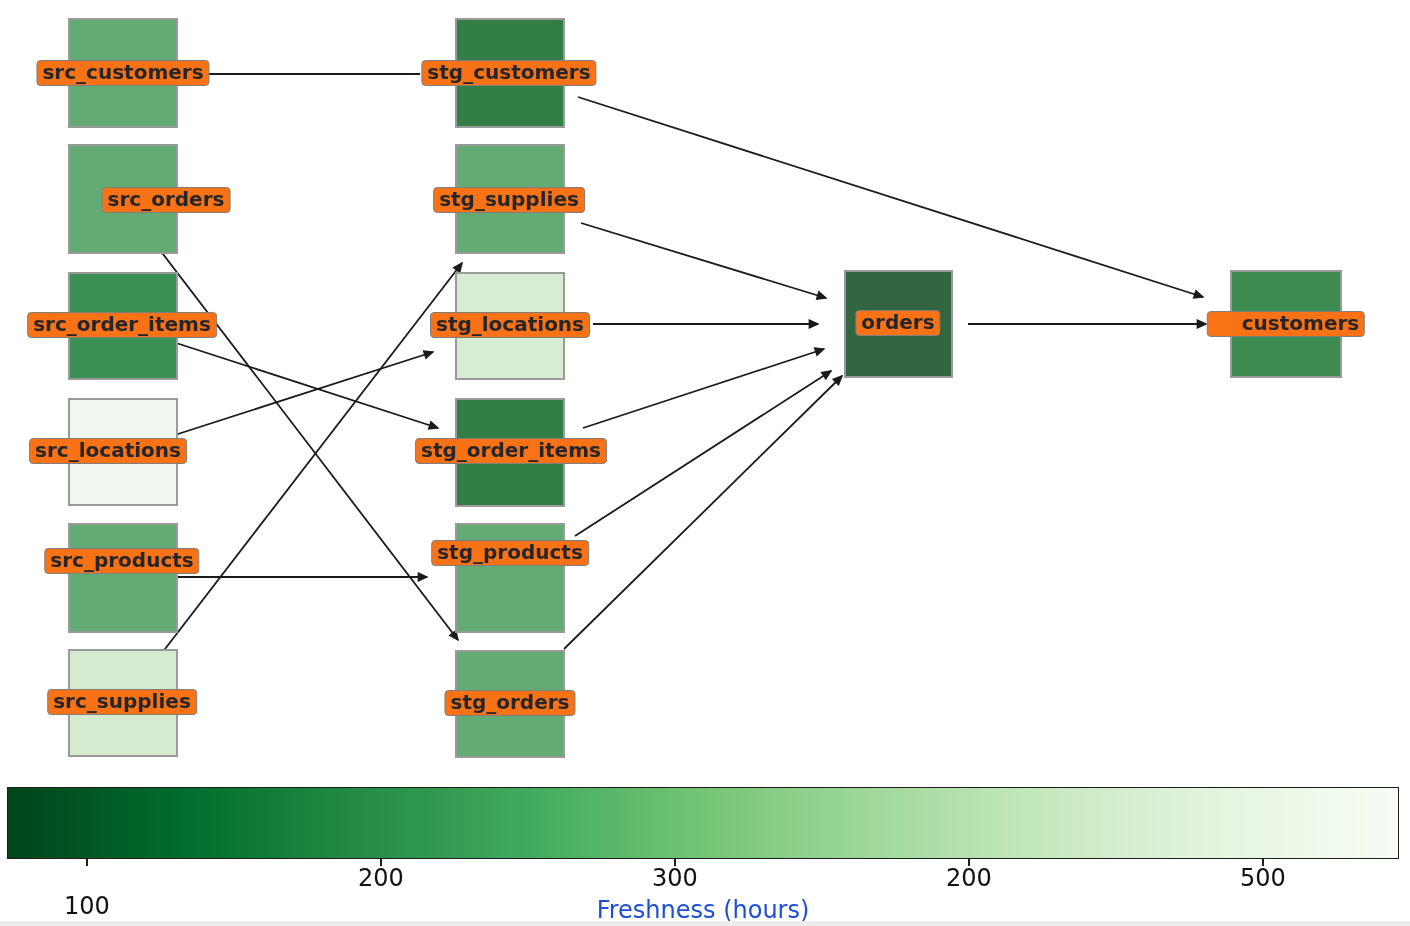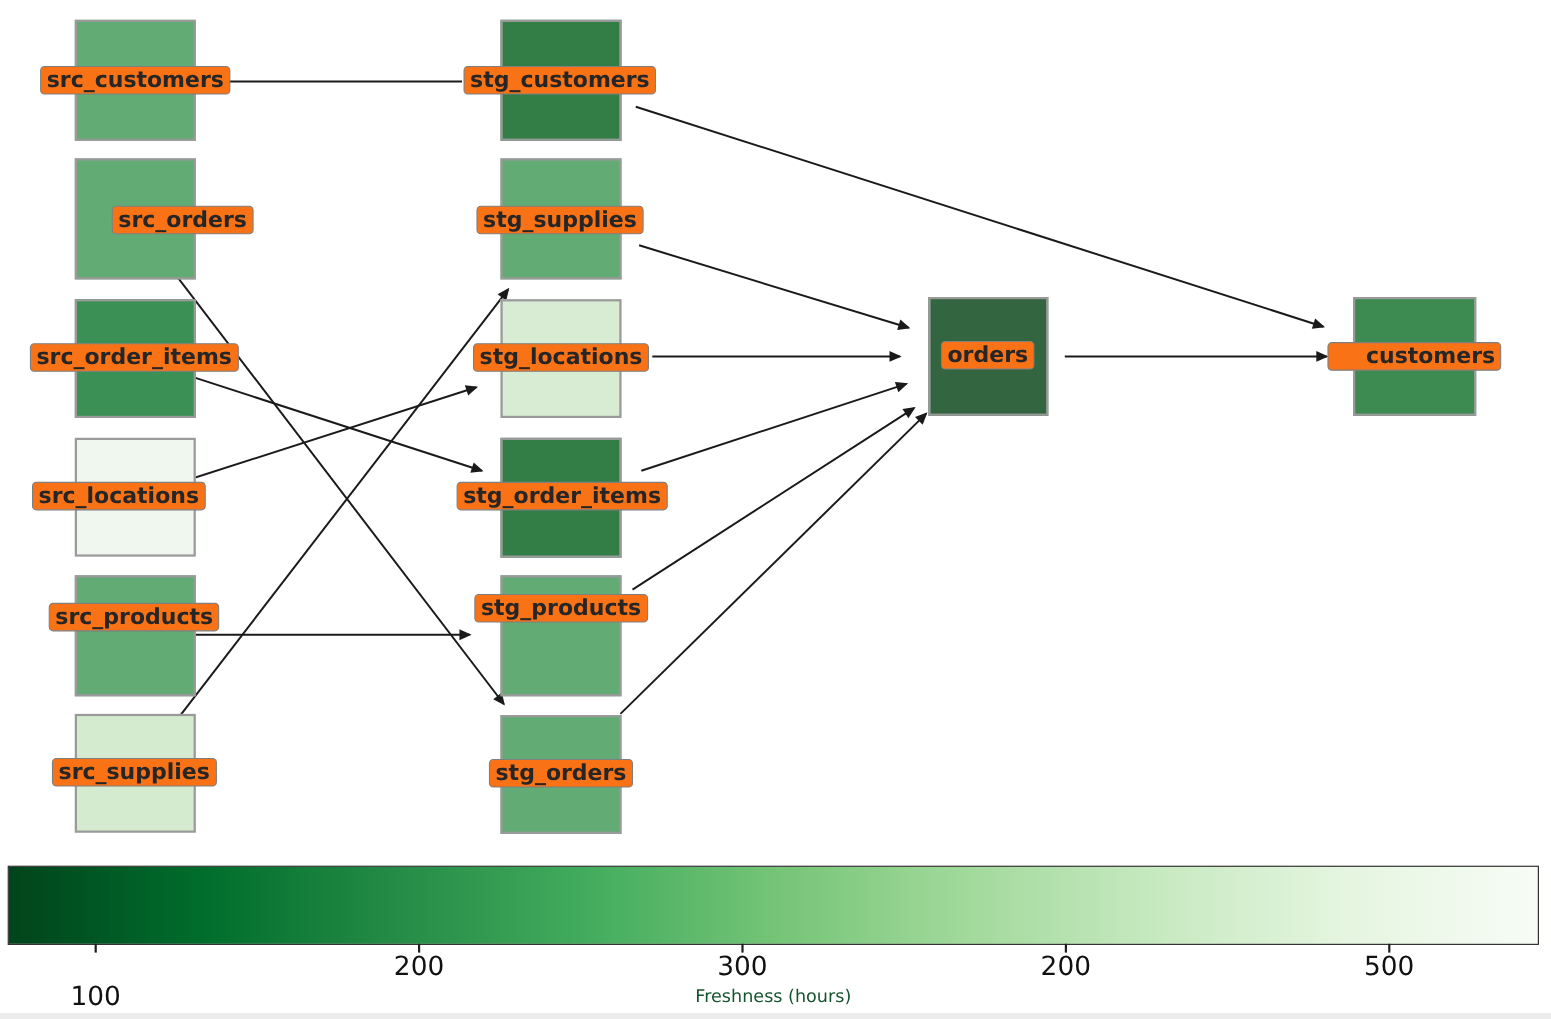--- a/index.html
+++ b/index.html
@@ -53,22 +53,22 @@
     transform: translateX(-50%);
     font-size: 24px;
     color: #111111;
     z-index: 2;
   }
   .cb-axis-label {
     position: absolute;
     top: 896px;
     left: 703px;
     transform: translateX(-50%);
-    font-size: 16px;
-    color: #14532d;
+    font-size: 24px;
+    color: #1d4ed8;
     z-index: 2;
   }
   .bottom-strip {
     position: absolute;
     left: 0; top: 921px;
     width: 1410px; height: 5px;
     background: #ececec;
     z-index: 4;
   }
 </style>

